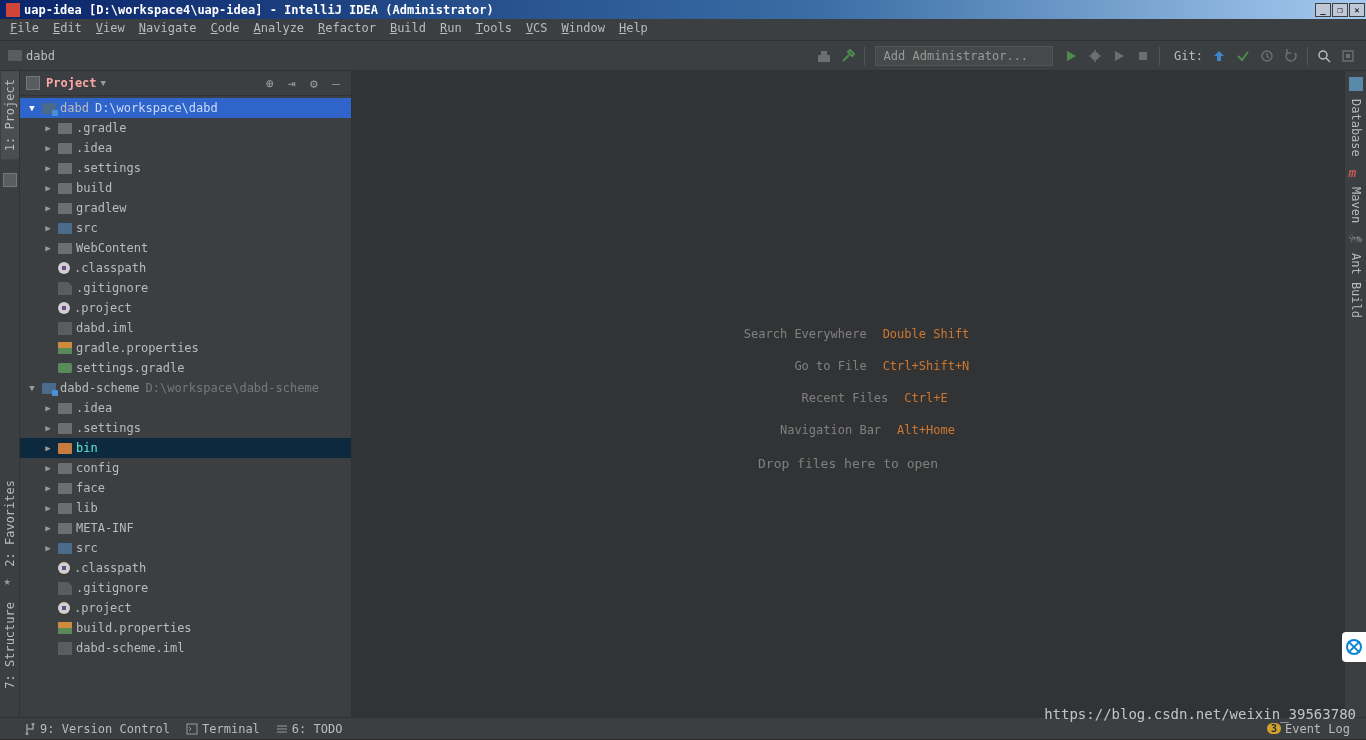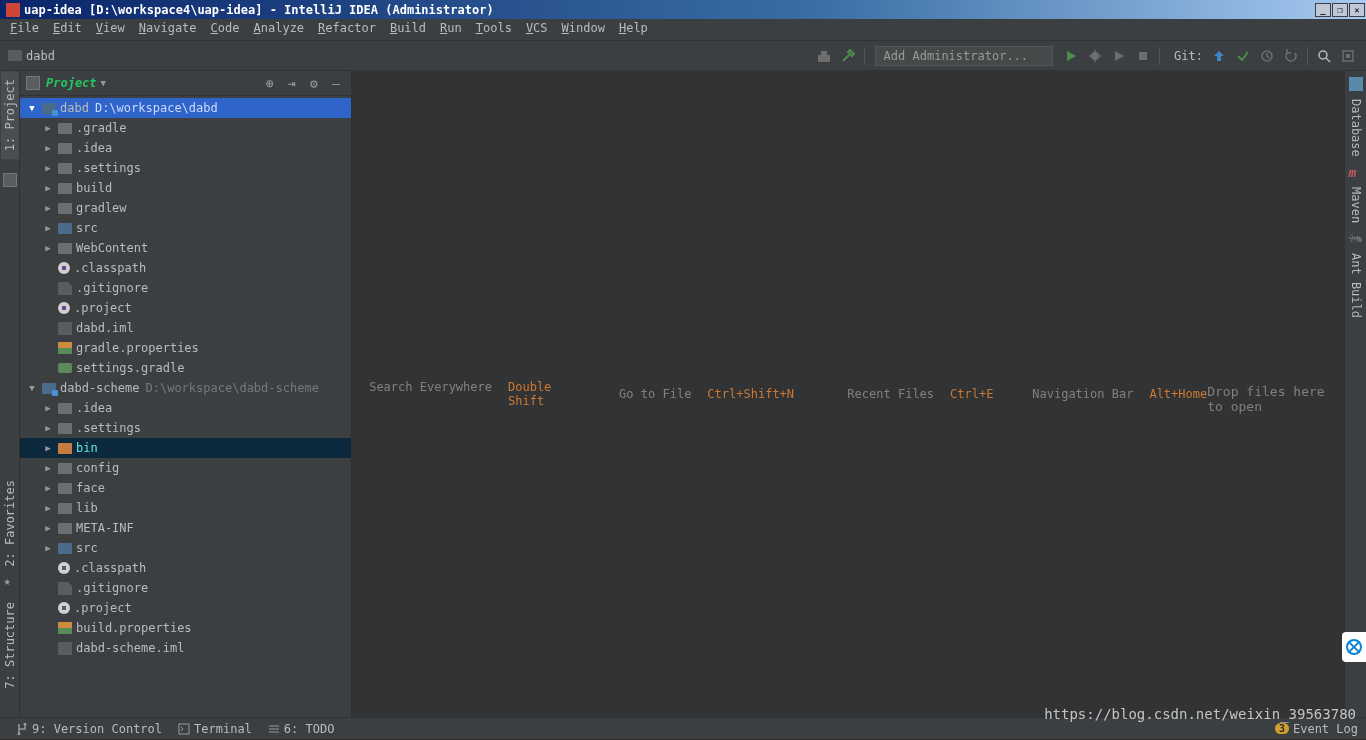--- a/index.html
+++ b/index.html
@@ -32,21 +32,21 @@
 
 
 .left-gutter { width: 20px; background: #3c3f41; border-right: 1px solid #323232; display: flex; flex-direction: column; align-items: center; }
 .left-gutter .tab-vert { writing-mode: vertical-rl; transform: rotate(180deg); padding: 8px 2px; color: #bbbbbb; cursor: pointer; font-size: 11px; display: flex; align-items: center; gap: 4px; }
 .left-gutter .tab-vert.active { background: #4b4e50; }
 
 
 .project-panel { width: 332px; background: #3b3f41; border-right: 1px solid #323232; display: flex; flex-direction: column; }
 .panel-header { height: 25px; display: flex; align-items: center; padding: 0 6px; border-bottom: 1px solid #323232; background: #3c3f41; }
 .panel-header .panel-icon { width: 14px; height: 14px; background: #5a5d5f; border: 1px solid #777; margin-right: 6px; }
-.panel-header .panel-title { color: #22c55e; font-weight: bold; font-style: italic; }
+.panel-header .panel-title { color: #fca5a5; font-weight: bold; }
 .panel-header .chev { margin-left: 4px; color: #999; font-size: 9px; }
 .panel-header .panel-spacer { flex: 1; }
 .panel-header .panel-btn { width: 18px; height: 18px; margin-left: 4px; display: flex; align-items: center; justify-content: center; color: #999; cursor: pointer; font-size: 13px; }
 
 .tree { flex: 1; overflow: auto; padding: 2px 0; }
 .tree::-webkit-scrollbar { width: 10px; }
 .tree::-webkit-scrollbar-thumb { background: #5c5f61; border-radius: 5px; }
 .tree::-webkit-scrollbar-track { background: #3c3f41; }
 
 .tree-row { height: 20px; display: flex; align-items: center; padding-left: 6px; cursor: pointer; white-space: nowrap; }
@@ -66,32 +66,32 @@
 .ico.file::after { content: ""; position: absolute; right: 0; top: 0; border-style: solid; border-width: 0 4px 4px 0; border-color: transparent #3b3f41 transparent transparent; }
 .ico.eclipse { background: radial-gradient(circle, #6a4a8a 30%, #d0d0d0 30%); border-radius: 50%; height: 12px; width: 12px; }
 .ico.gradle { background: #5a8a5a; border-radius: 2px; height: 10px; }
 .ico.iml { background: #5a5d5f; height: 13px; position: relative; }
 .ico.props { background: linear-gradient(#d08a3e 50%, #5a8a5a 50%); height: 12px; }
 .tree-row .label { color: #bbbbbb; }
 .tree-row .dim { color: #787878; margin-left: 6px; }
 .tree-row.selected .label { color: #5eead4; }
 
 
-.editor-area { flex: 1; background: #313335; display: flex; flex-direction: row; align-items: center; justify-content: center; }
+.editor-area { flex: 1; background: #313335; display: flex; flex-direction: column; align-items: center; justify-content: center; }
 .hint-row { display: flex; gap: 16px; margin: 9px 0; font-size: 13px; }
 .hint-row .hint-label { color: #808080; text-align: right; min-width: 140px; }
 .hint-row .hint-key { color: #cc7832; }
 .hint-single { color: #808080; font-size: 13px; margin-top: 10px; }
 
 
 .right-gutter { width: 22px; background: #3c3f41; border-left: 1px solid #323232; display: flex; flex-direction: column; align-items: center; }
 .right-gutter .tab-vert { writing-mode: vertical-rl; padding: 8px 2px; color: #bbbbbb; cursor: pointer; font-size: 11px; display: flex; align-items: center; gap: 4px; }
 
 
-.bottom-tools { height: 22px; background: #3c3f41; border-top: 1px solid #323232; display: flex; align-items: center; padding: 0 8px; }
+.bottom-tools { height: 22px; background: #3c3f41; border-top: 1px solid #323232; display: flex; align-items: center; padding: 0 16px; }
 .bottom-tools .bt-item { display: flex; align-items: center; gap: 4px; padding: 2px 8px; color: #bbbbbb; cursor: pointer; }
 .bottom-tools .bt-spacer { flex: 1; }
 .bottom-tools .event-log { display: flex; align-items: center; gap: 4px; color: #bbbbbb; cursor: pointer; }
 .bottom-tools .badge { background: #d0a02e; color: #2b2b2b; border-radius: 7px; padding: 0 4px; font-size: 10px; font-weight: bold; }
 
 
 .statusbar { height: 22px; background: #3c3f41; border-top: 1px solid #2a2a2a; display: flex; align-items: center; padding: 0 4px; color: #999; }
 .statusbar .sb-spacer { flex: 1; }
 
 .watermark { position: absolute; right: 10px; bottom: 18px; color: rgba(255,255,255,0.7); font-size: 14px; pointer-events: none; }

